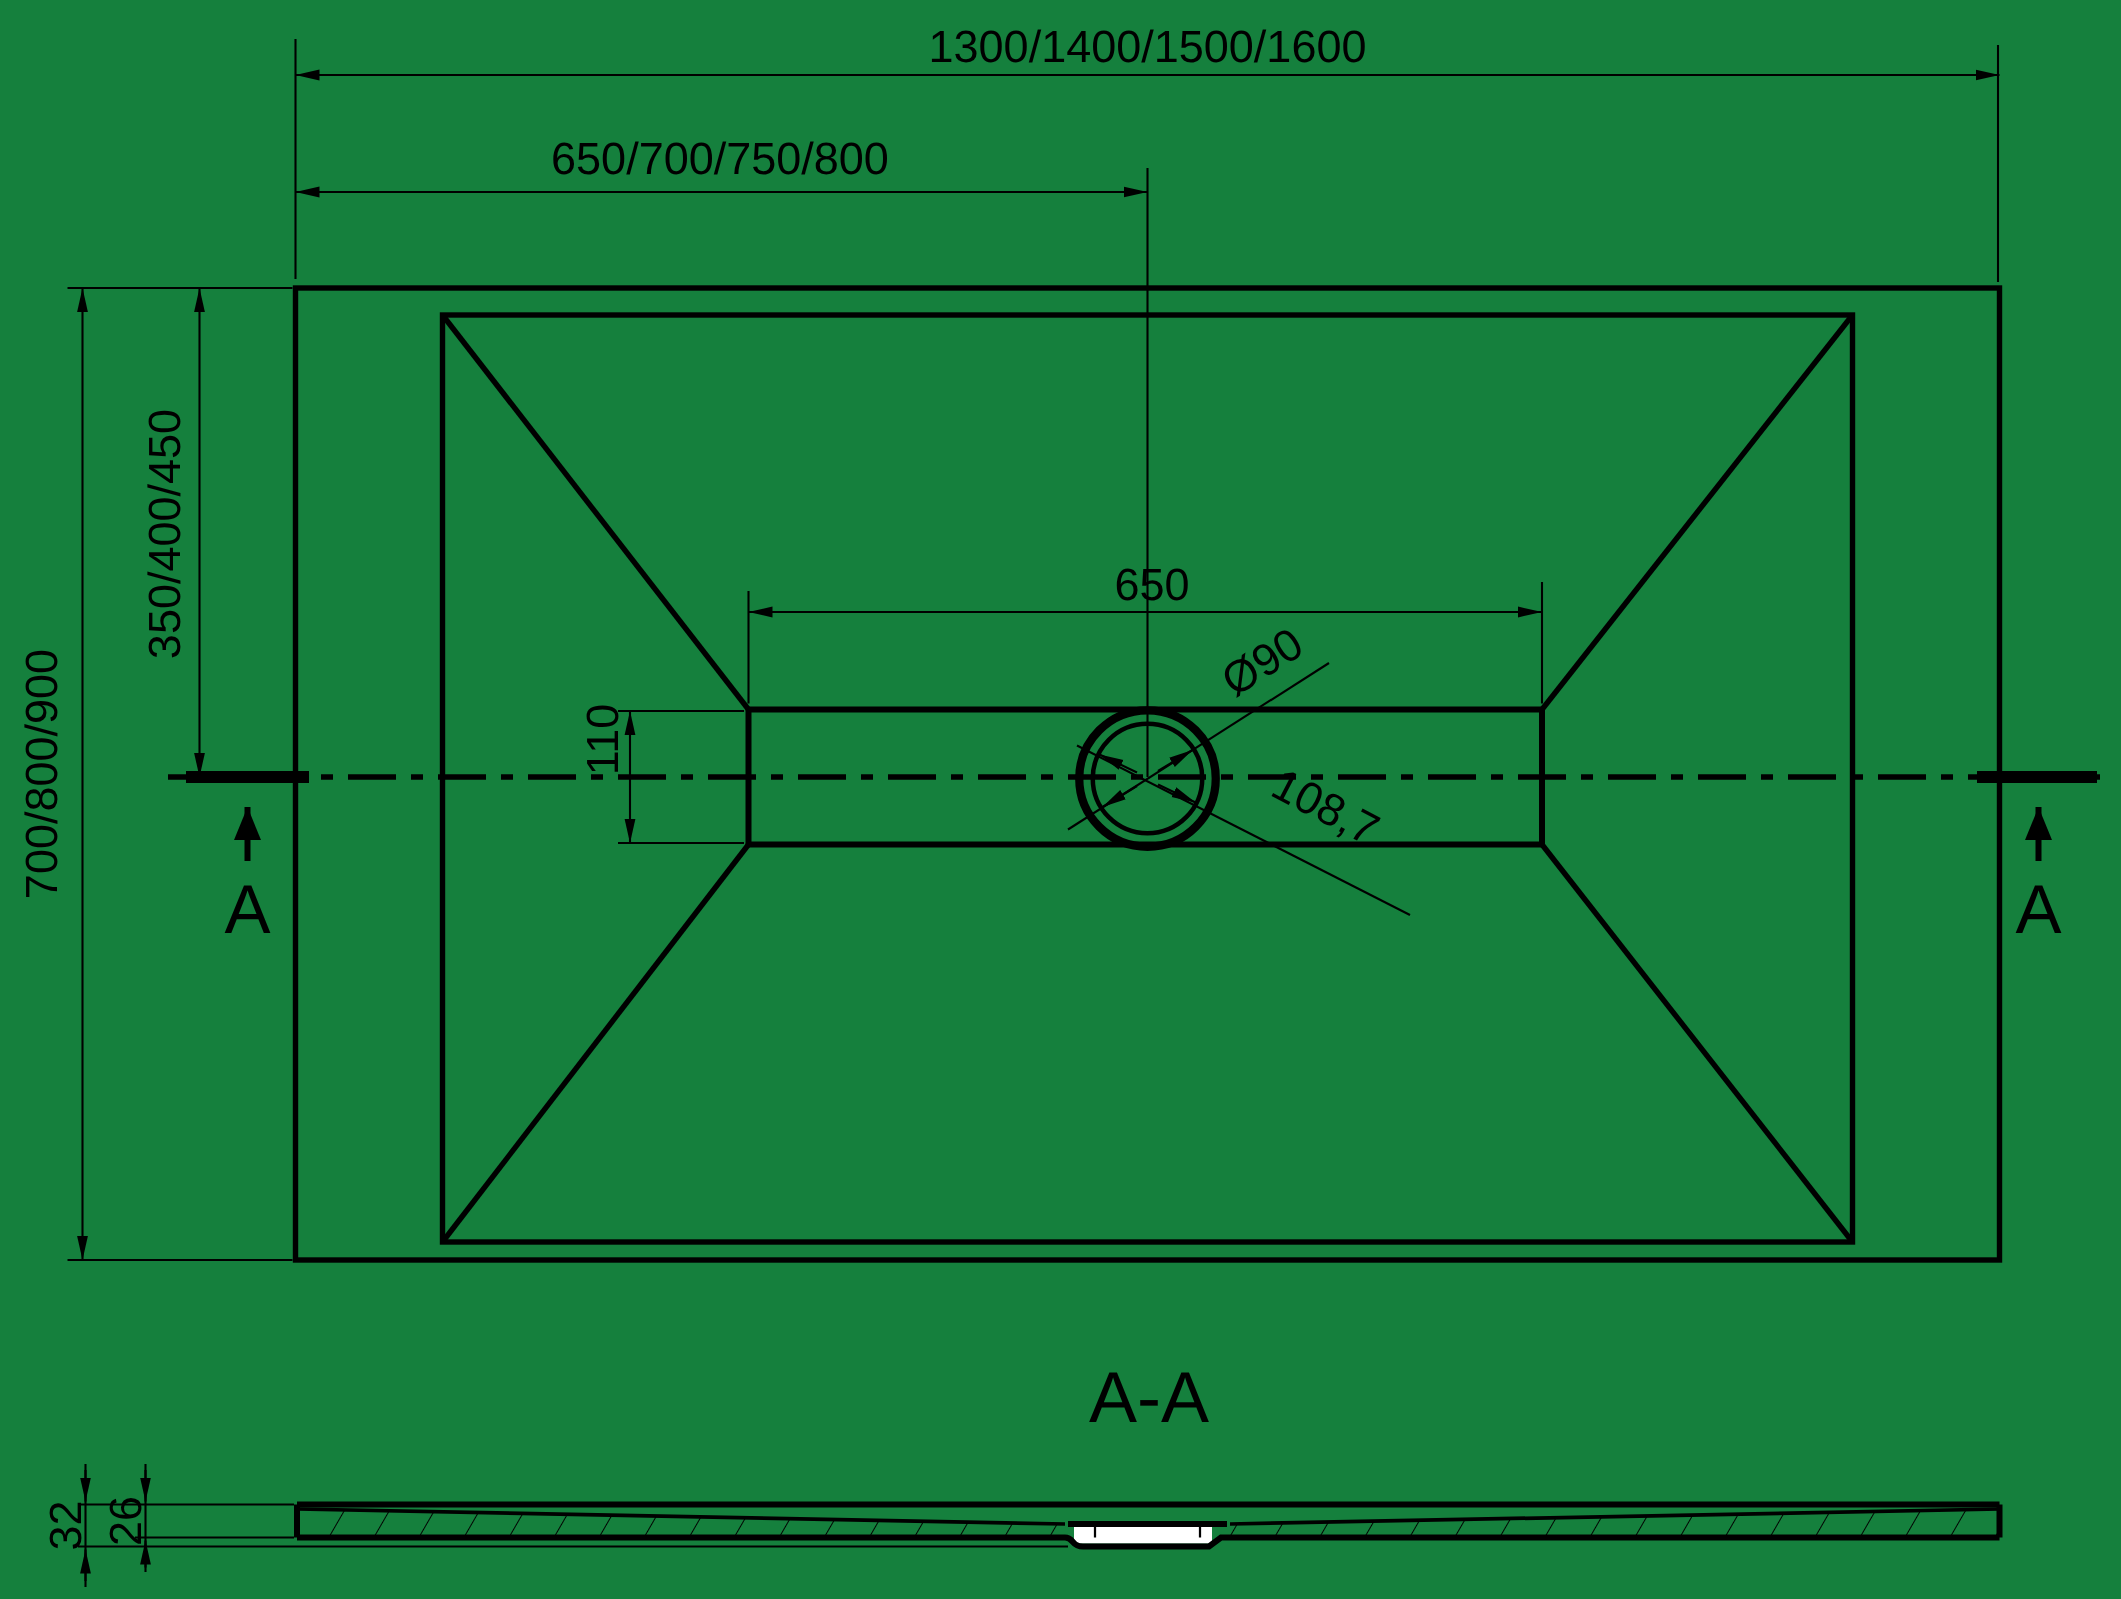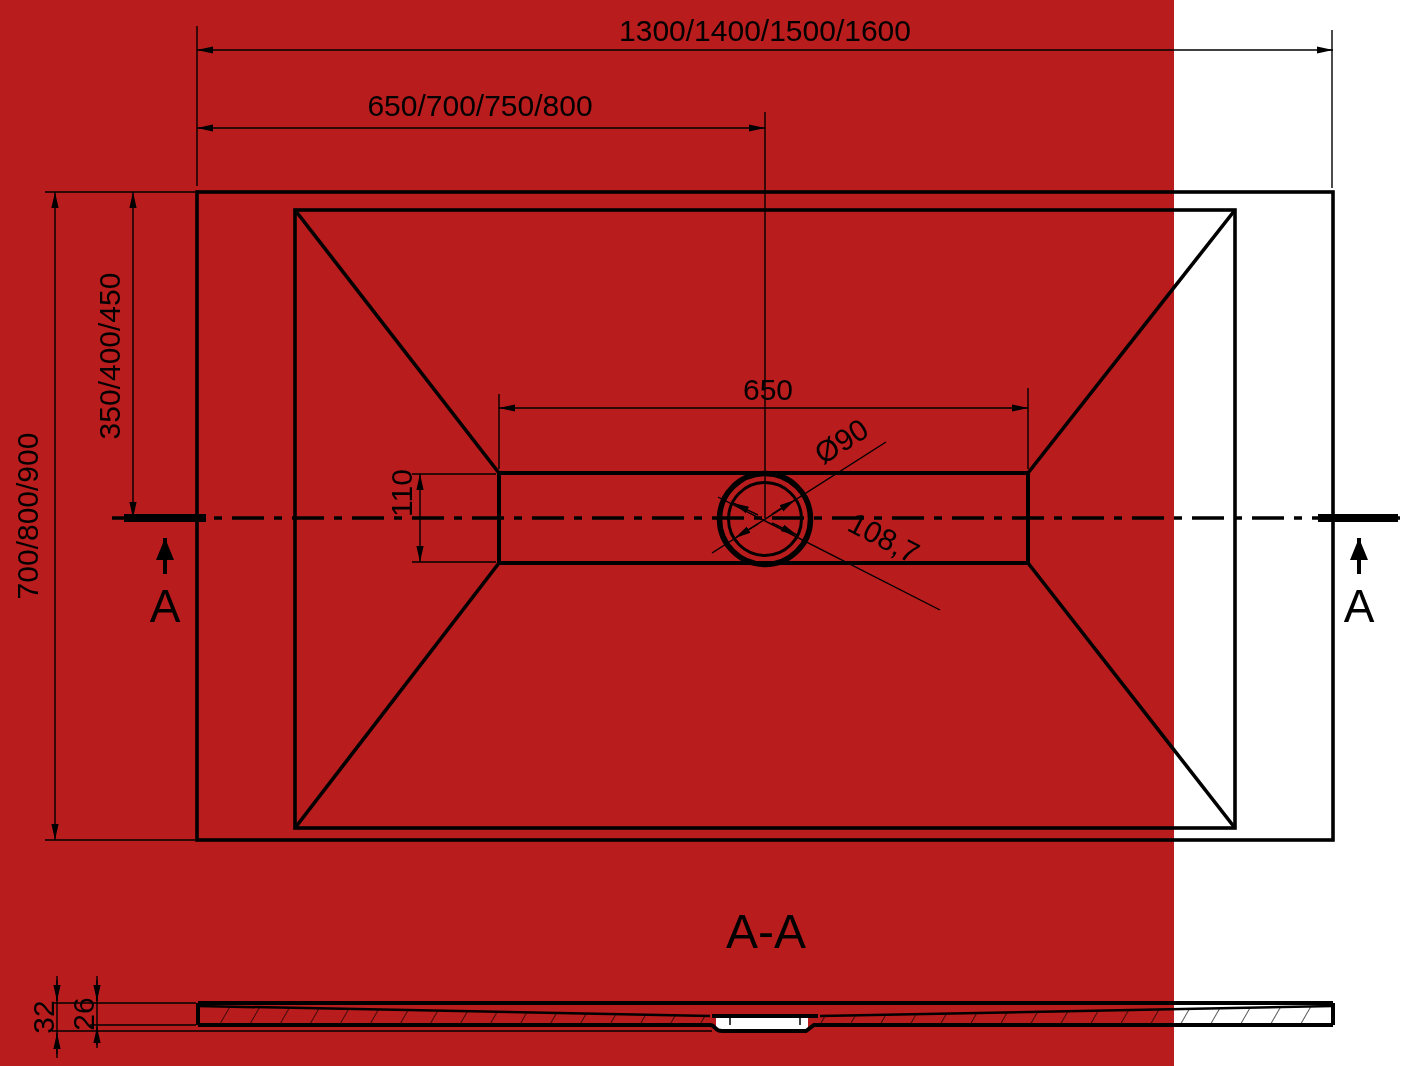--- a/index.html
+++ b/index.html
@@ -1,19 +1,19 @@
 <!DOCTYPE html>
 <html><head>
 <meta charset="utf-8">
 <style>
   html,body{margin:0;padding:0;background:#fff;}
   .canvas{
     position:relative;
-    width:1174px;height:1066px;
-    background:#b91c1c;
+    width:1414px;height:1066px;
+    background:#15803d;
     font-family:"Liberation Sans","DejaVu Sans",sans-serif;
   }
   svg{display:block;}
   text{fill:#000;font-family:"Liberation Sans","DejaVu Sans",sans-serif;}
   .dimtxt{font-size:30px;}
   .sectxt{font-size:46px;}
   .titletxt{font-size:48px;}
 </style>
 </head>
 <body>

